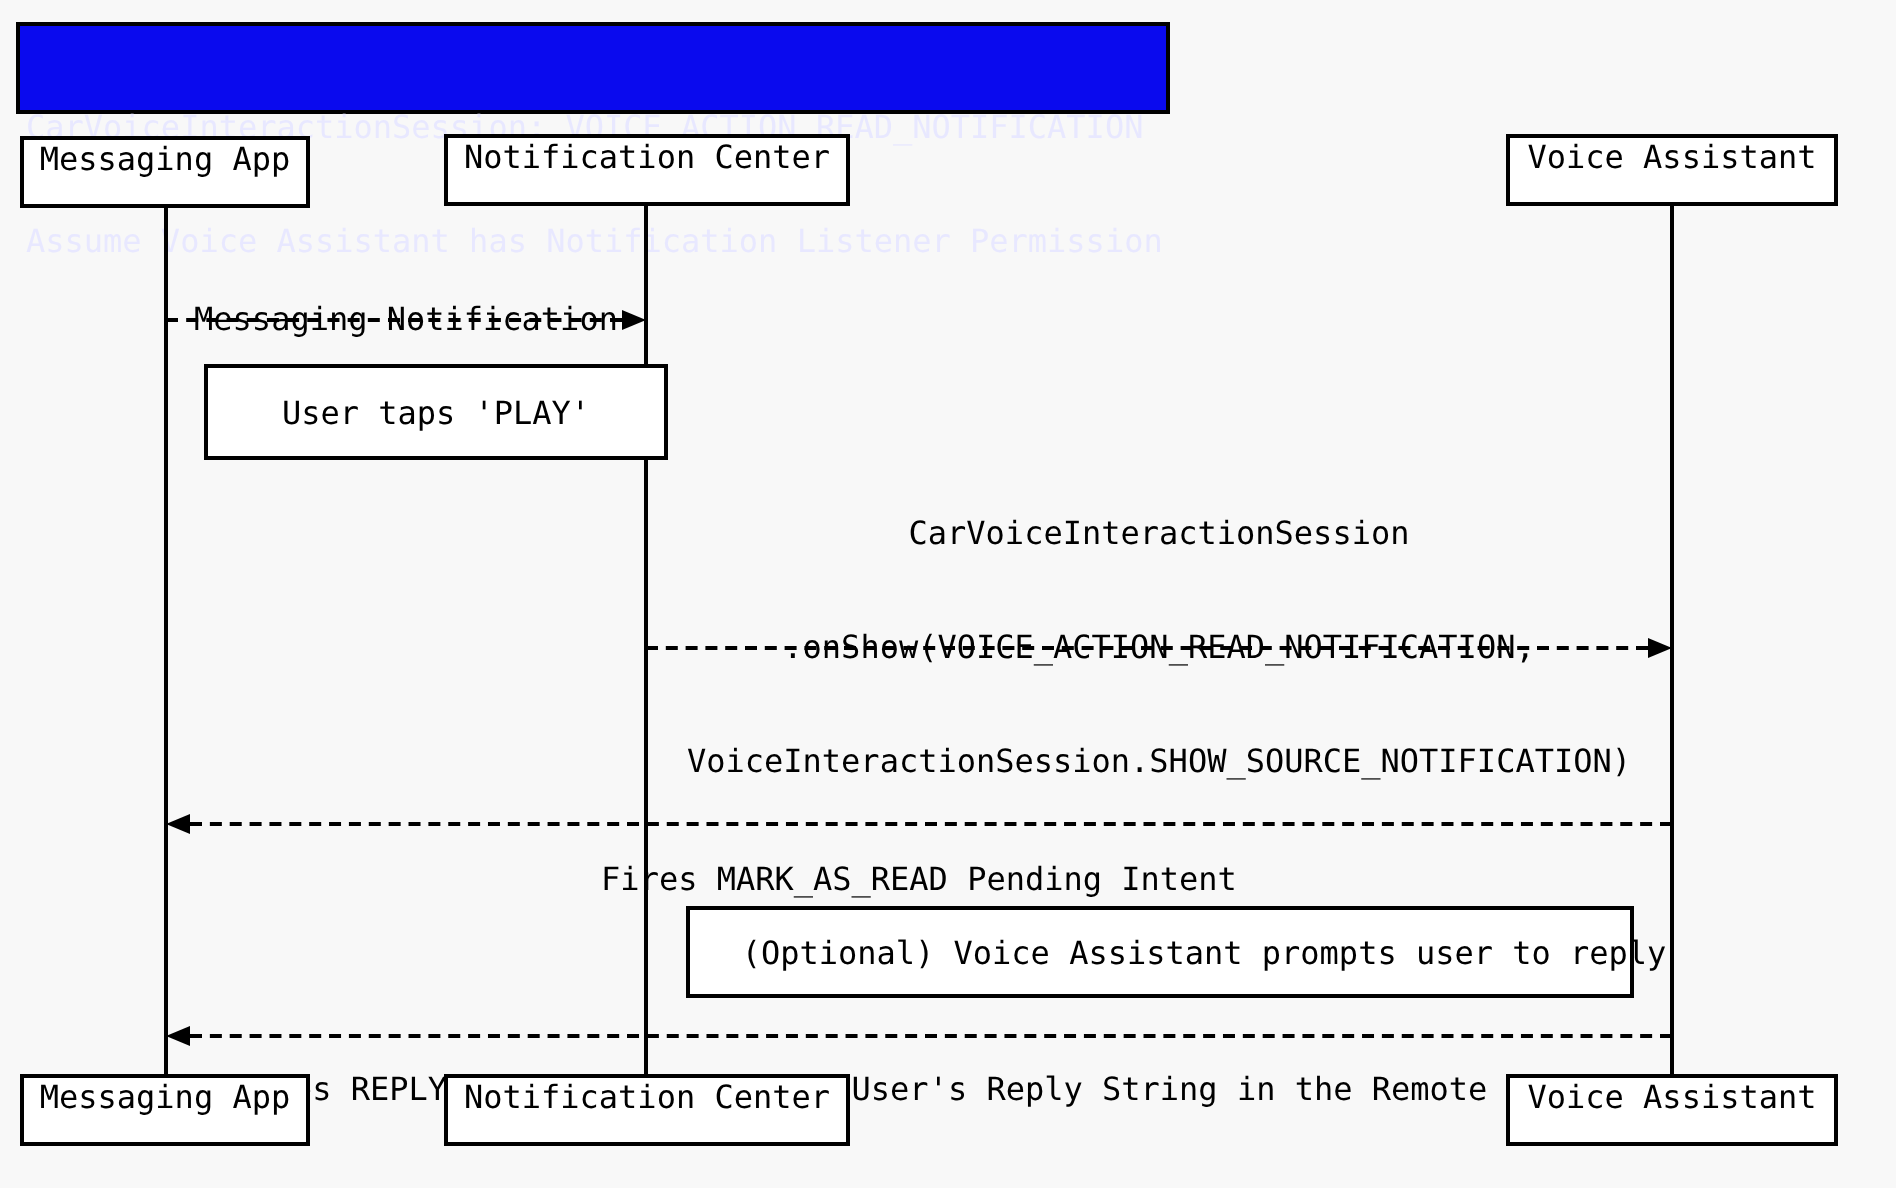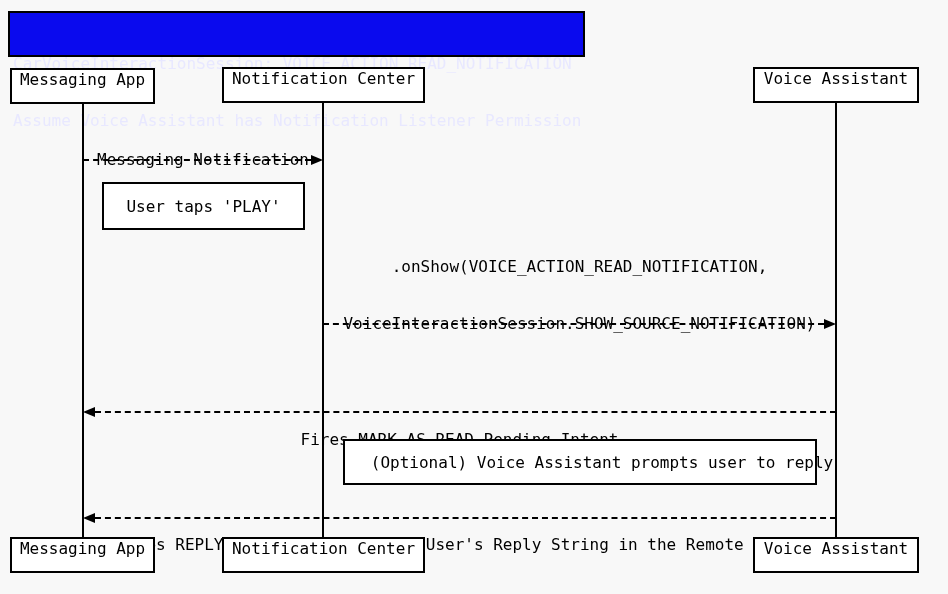--- a/index.html
+++ b/index.html
@@ -42,23 +42,23 @@
   .head-left  { border-right:12px solid #000; }
   .h1 { left:311px; top:155px; }
   .h2 { left:824px; top:319px; }
   .h3 { left:83px;  top:407px; }
   .h4 { left:83px;  top:513px; }
   .note {
     position:absolute; background:#fff; border:2px solid #000; box-sizing:border-box;
     display:flex; flex-direction:column; align-items:center; justify-content:center;
     text-align:center; white-space:pre;
   }
-  .n1 { left:102px; top:182px; width:203px; height:48px;align-items:center; }
+  .n1 { left:102px; top:182px; width:232px; height:48px;align-items:center; }
   .n2 { left:478px; top:345px; width:339px; height:28px; }
-  .n3 { left:343px; top:439px; width:474px; height:46px;padding-left:44px; }
+  .n3 { left:343px; top:453px; width:474px; height:46px;padding-left:44px; }
 </style>
 </head>
 <body>
 
 <div class="diagram">
 
   <div class="title">
     <div>CarVoiceInteractionSession: VOICE_ACTION_READ_NOTIFICATION</div>
     <div>Assume Voice Assistant has Notification Listener Permission</div>
   </div>
@@ -81,20 +81,21 @@
     <div>Messaging Notification</div>
   </div>
   <div class="msg-line a1"></div>
   <div class="head head-right h1"></div>
 
   <div class="note n1">
     <div>User taps 'PLAY'</div>
   </div>
 
   <div class="msg-label m2">
+    <div>CarVoiceInteractionSession</div>
     <div>.onShow(VOICE_ACTION_READ_NOTIFICATION,</div>
     <div>VoiceInteractionSession.SHOW_SOURCE_NOTIFICATION)</div>
   </div>
   <div class="msg-line a2"></div>
   <div class="head head-right h2"></div>
 
 
   <div class="msg-label m3">
     <div>Fires MARK_AS_READ Pending Intent</div>
   </div>

